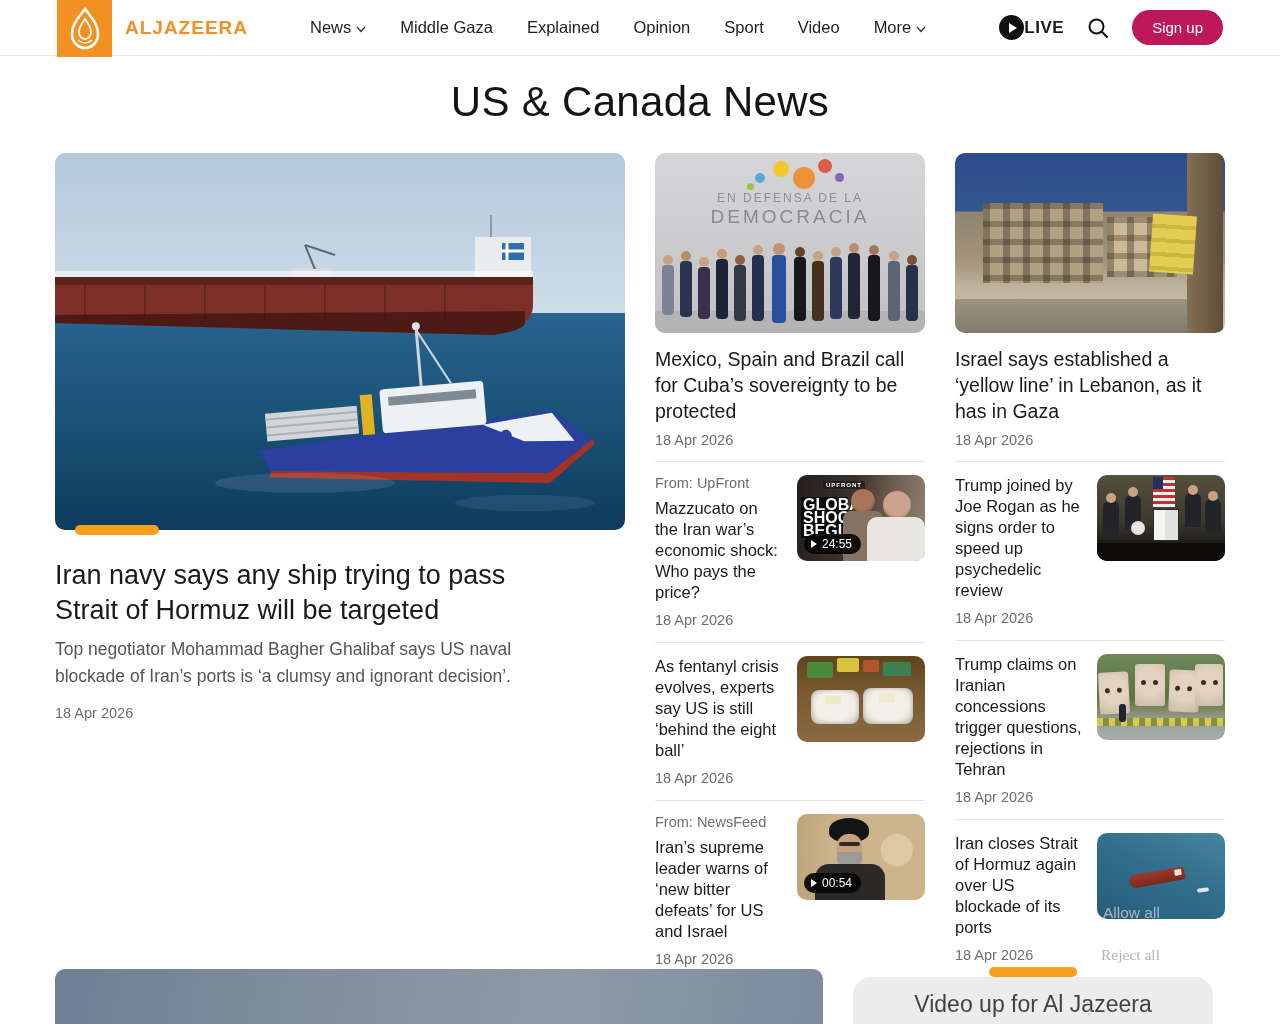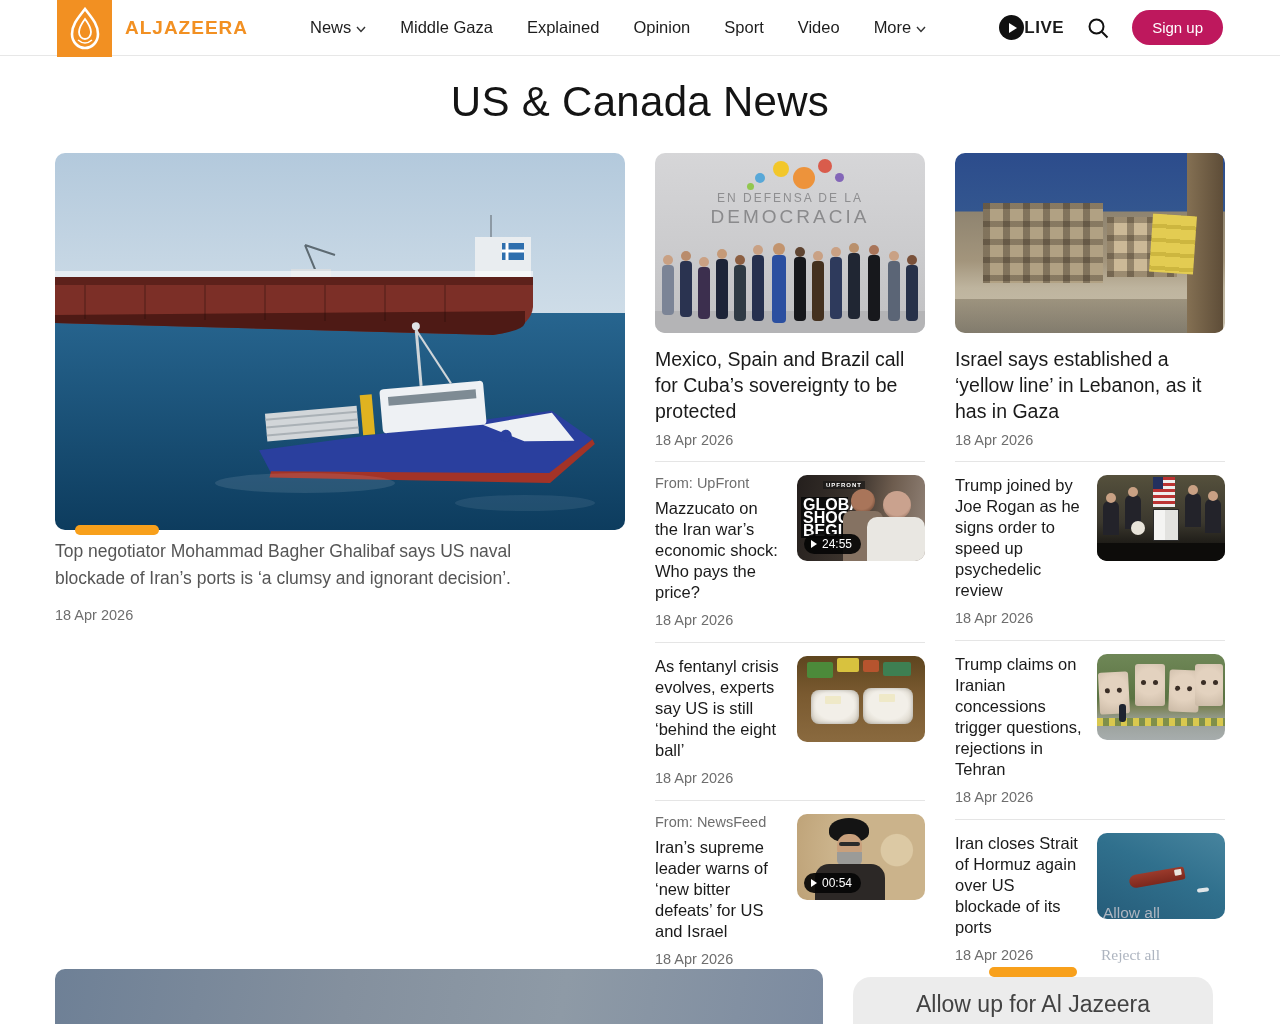--- a/index.html
+++ b/index.html
@@ -292,20 +292,21 @@
             <circle cx="372" cy="172" r="4" fill="#dfe4e7"></circle>
             <path d="M430 276 L500 270 L520 300 L470 296 Z" fill="#eef1f4"></path>
             <circle cx="452" cy="289" r="6" fill="#2a3f9e"></circle>
           </g>
           <ellipse cx="250" cy="330" rx="90" ry="10" fill="rgba(255,255,255,.10)"></ellipse>
           <ellipse cx="470" cy="350" rx="70" ry="8" fill="rgba(255,255,255,.08)"></ellipse>
         </svg>
       </div>
       <div class="progress-bar"></div>
     </div>
+    <h2>Iran navy says any ship trying to pass Strait of Hormuz will be targeted</h2>
     <p>Top negotiator Mohammad Bagher Ghalibaf says US naval blockade of Iran’s ports is ‘a clumsy and ignorant decision’.</p>
     <div class="date">18 Apr 2026</div>
   </section>
 
   <section class="col">
     <article class="lead">
       <div class="lead-img democracia">
         <span class="dot" style="left:118px;top:8px;width:16px;height:16px;background:#f5c518"></span>
         <span class="dot" style="left:138px;top:14px;width:22px;height:22px;background:#f08c2a"></span>
         <span class="dot" style="left:163px;top:6px;width:14px;height:14px;background:#d94f3d"></span>
@@ -505,14 +506,14 @@
   </section>
 </main>
 
 <div class="next-card"></div>
 
 <a class="consent allow">Allow all</a>
 <a class="consent reject">Reject all</a>
 
 <div class="signup-card">
   <div class="handle"></div>
-  <div class="signup-title">Allow up for Al Jazeera</div>
+  <div class="signup-title">Video up for Al Jazeera</div>
 </div>
 
 </body></html>

